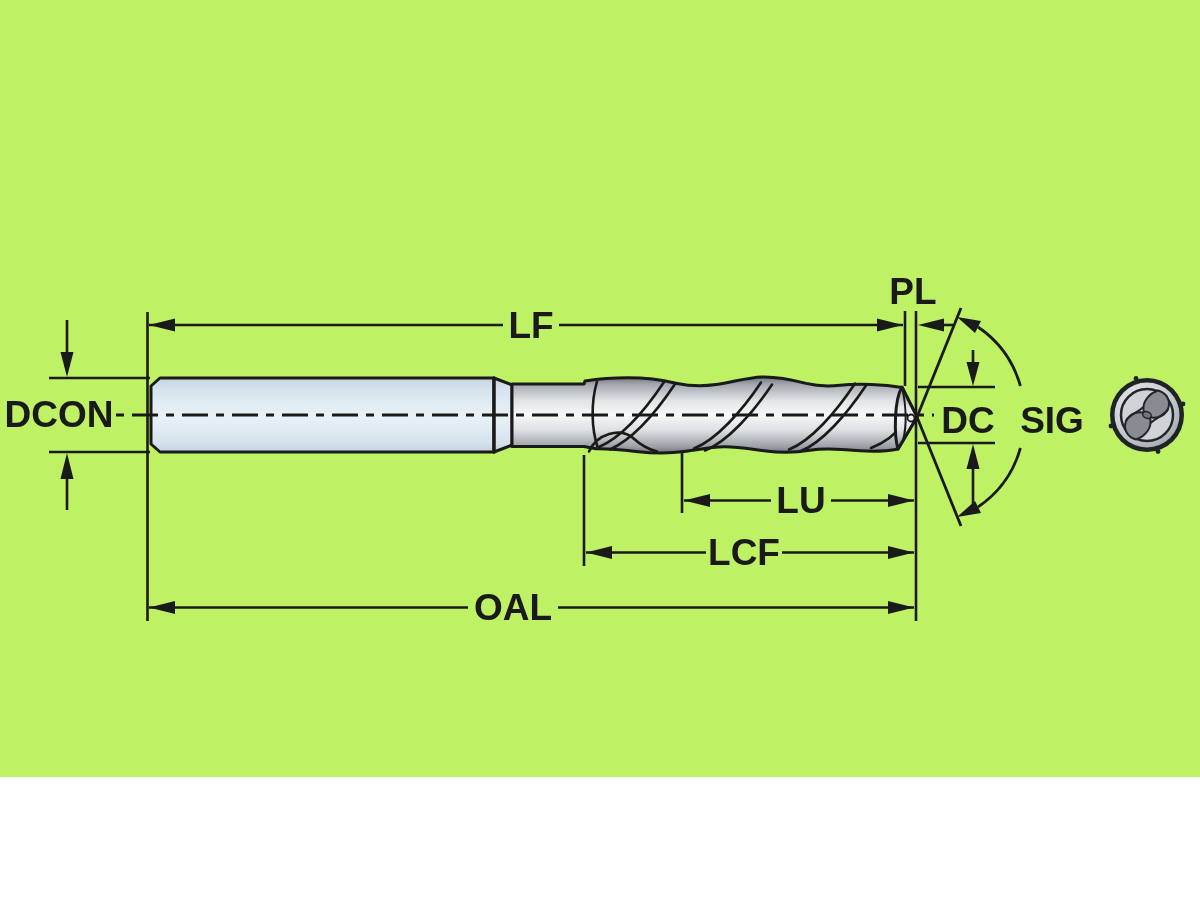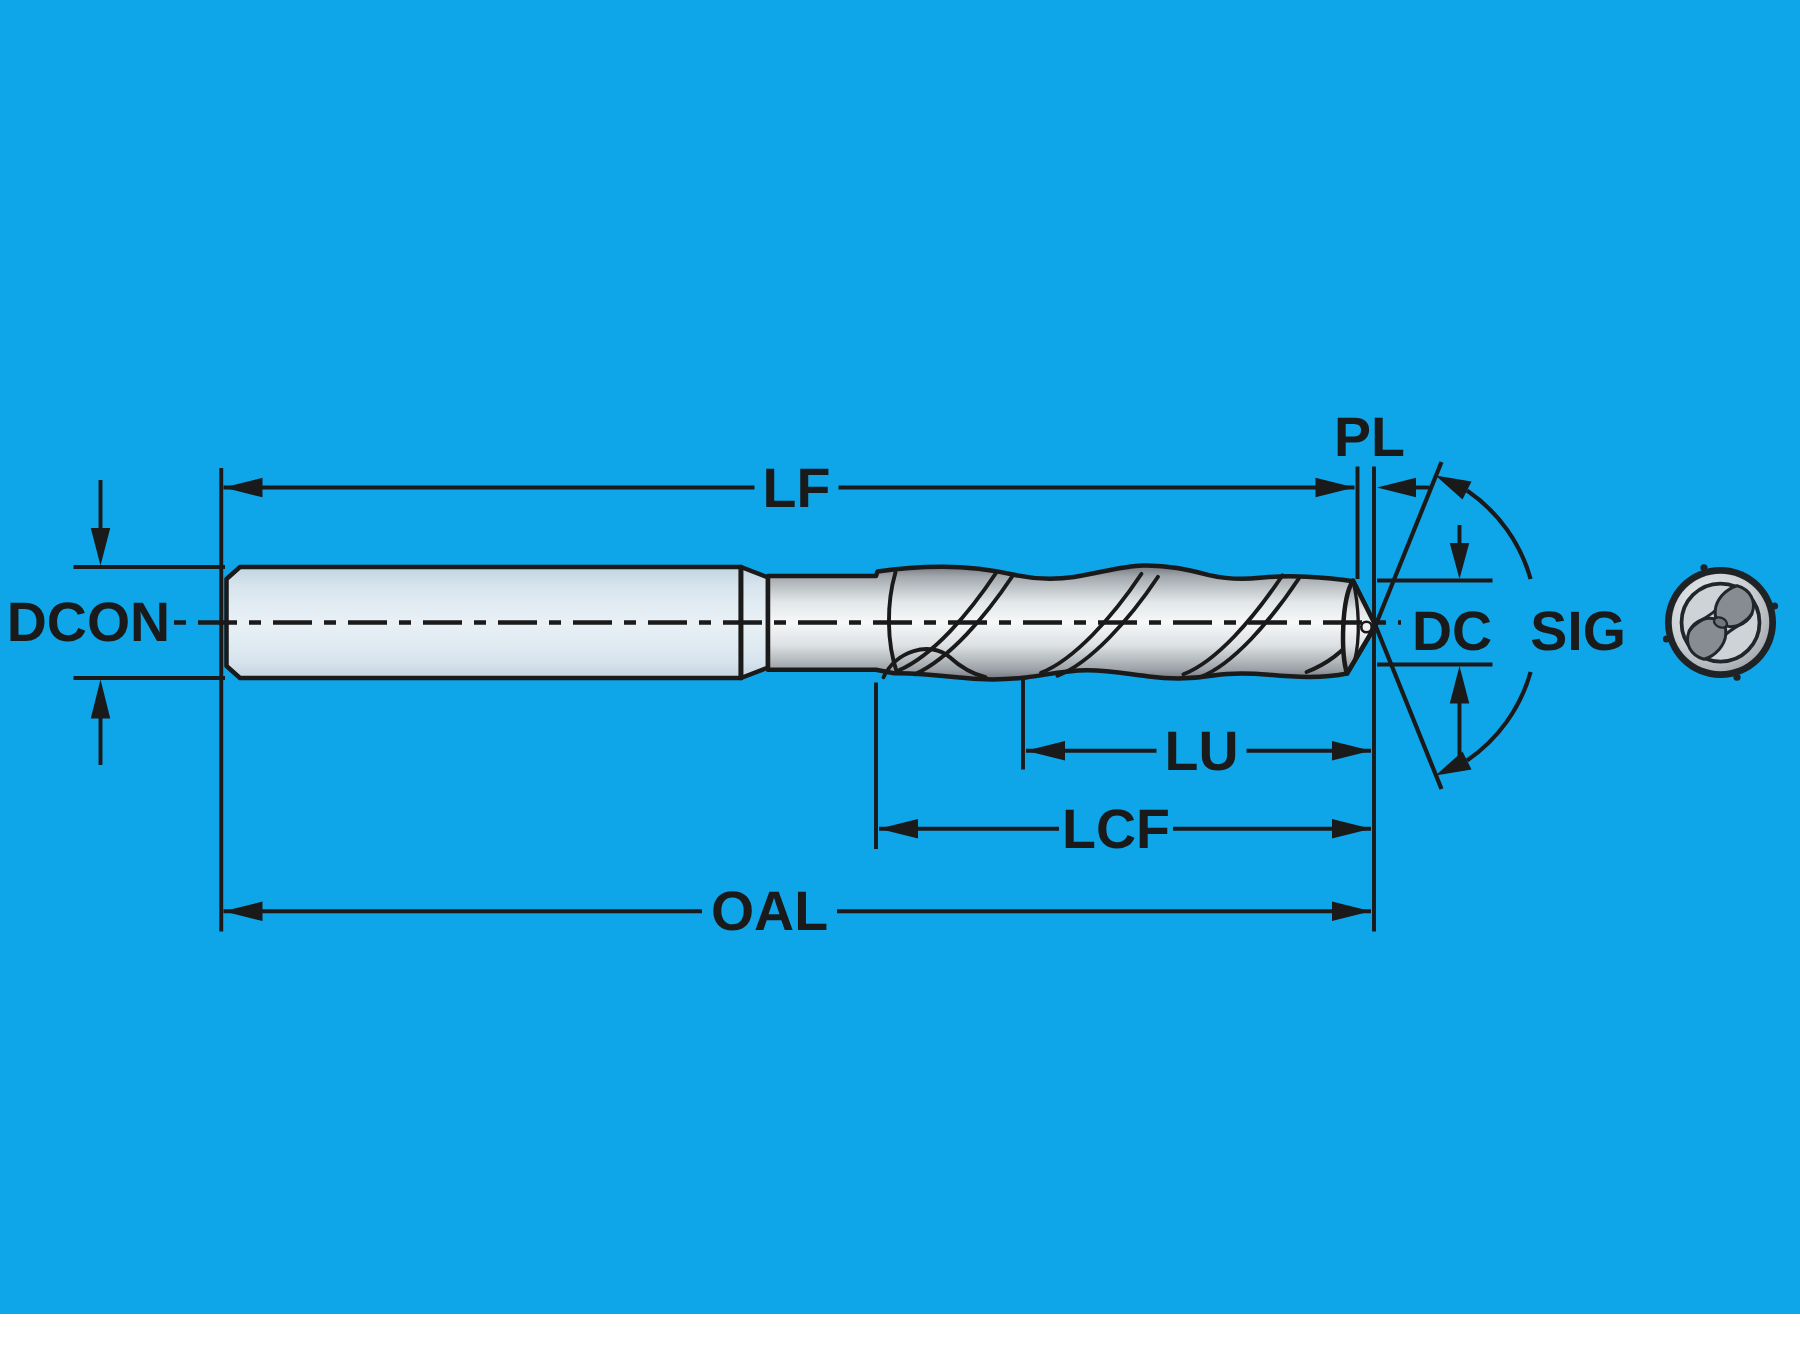--- a/index.html
+++ b/index.html
@@ -1,19 +1,19 @@
 <!DOCTYPE html>
 <html><head>
 <meta charset="utf-8">
 <style>
   html,body{margin:0;padding:0;background:#ffffff;}
   .stage{
     position:relative;
-    width:1200px;height:876px;
-    background:#0ea5e9;
+    width:1200px;height:777px;
+    background:#bef264;
     overflow:hidden;
     font-family:"Liberation Sans", sans-serif;
   }
   svg{display:block;}
   text.dim-label{
     font-family:"Liberation Sans", sans-serif;
     font-weight:700;
     font-size:37px;
     fill:#1a1a1a;
   }

